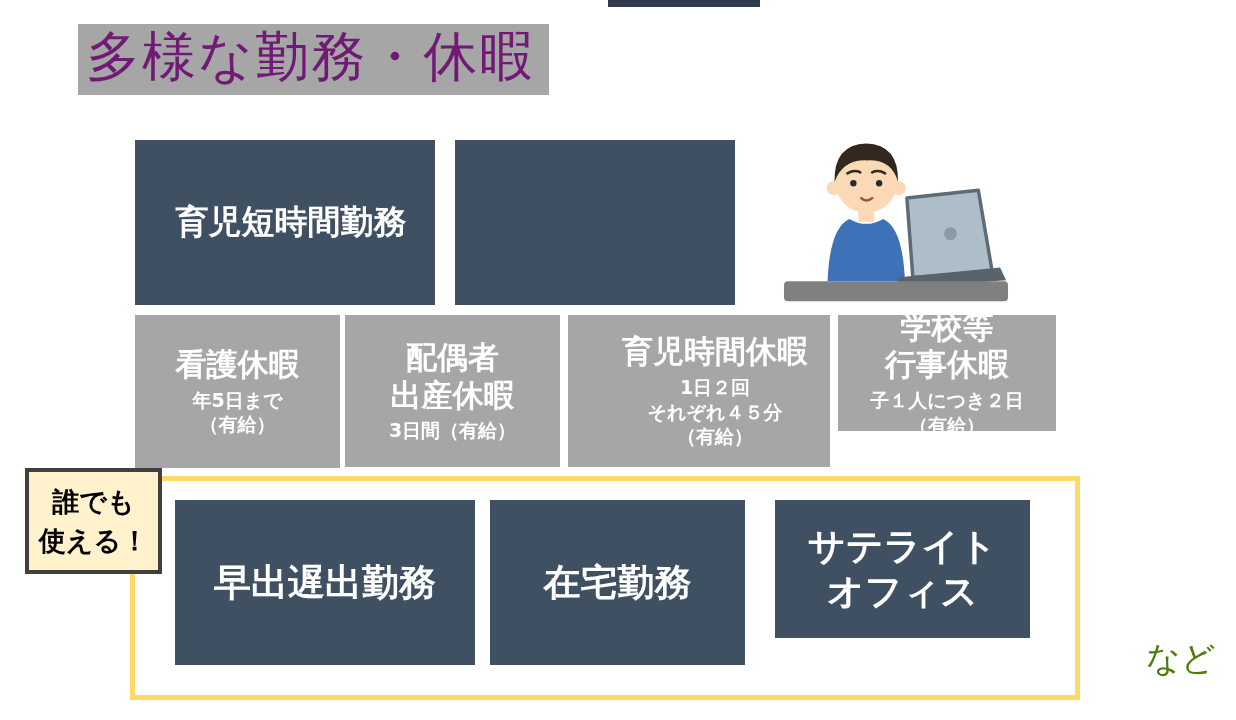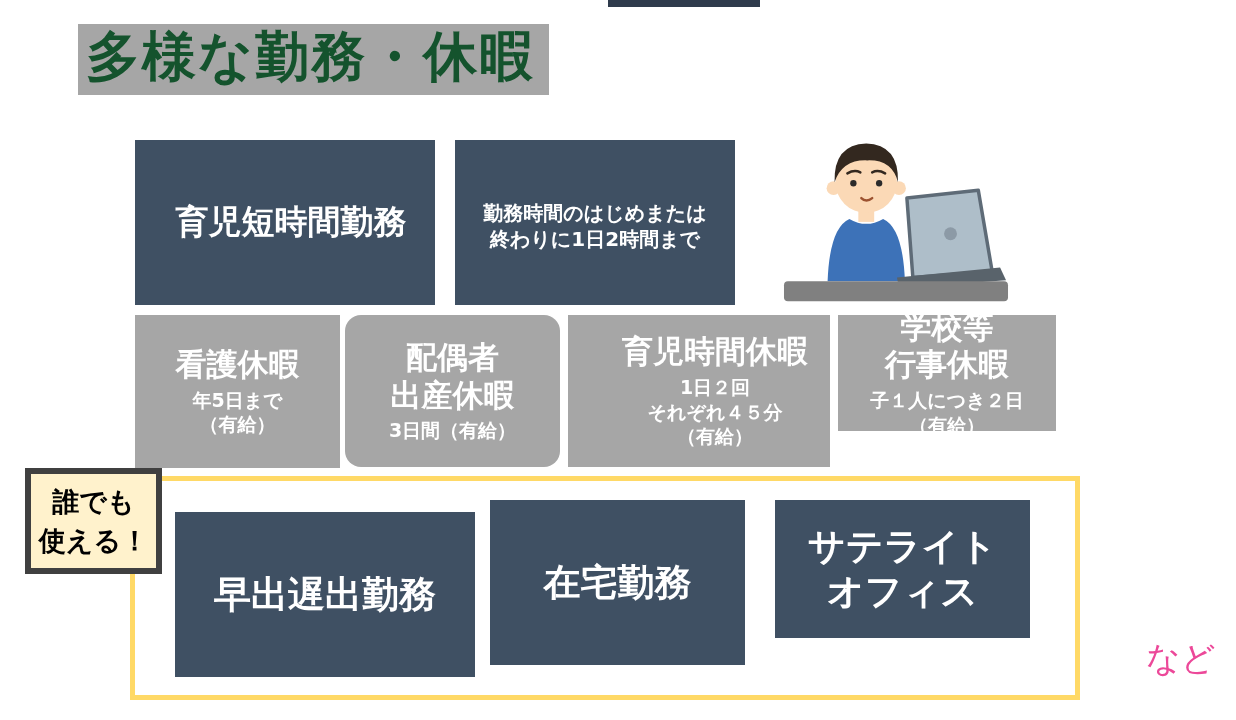--- a/index.html
+++ b/index.html
@@ -18,23 +18,23 @@
     position: absolute;
     left: 608px; top: 0; width: 152px; height: 7px;
     background: #2f3b4c;
   }
 
   .page-title {
     position: absolute;
     left: 78px; top: 24px;
     display: inline-block;
     background: #a6a6a6;
-    color: #14532d;
+    color: #701a75;
     font-size: 54px;
-    font-weight: bold;
+    font-weight: normal;
     line-height: 1.2;
     padding: 1px 14px 5px 8px;
     letter-spacing: 2px;
     white-space: nowrap;
   }
 
   .box {
     position: absolute;
     display: flex;
     flex-direction: column;
@@ -50,61 +50,61 @@
   .box-desc  { font-weight: bold; white-space: pre-line; line-height: 1.3; margin-top: 7px; }
 
   
   .r1b1 { left: 135px; top: 140px; width: 300px; height: 165px; padding-left: 12px; }
   .r1b2 { left: 455px; top: 140px; width: 280px; height: 165px; }
   .r1b1 .box-title, .r1b2 .box-title { font-size: 33px; }
   .r1b1 .box-desc,  .r1b2 .box-desc  { font-size: 20px; }
 
   
   .r2b1 { left: 135px; top: 315px; width: 205px; height: 153px; }
-  .r2b2 { left: 345px; top: 315px; width: 215px; height: 152px; border-radius: 16px; }
+  .r2b2 { left: 345px; top: 315px; width: 215px; height: 152px; }
   .r2b3 { left: 568px; top: 315px; width: 262px; height: 152px; padding-left: 32px; }
   .r2b4 { left: 838px; top: 315px; width: 218px; height: 116px; }
   .row2 .box-title { font-size: 31px; }
   .row2 .box-desc  { font-size: 19px; margin-top: 4px; }
 
   
   .yellow-frame {
     position: absolute;
     left: 130px; top: 476px; width: 950px; height: 224px;
     border: 5px solid #ffd966;
     background: #ffffff;
   }
   .anyone-badge {
     position: absolute;
     left: 25px; top: 468px; width: 137px; height: 106px;
     background: #fff2cc;
-    border: 6px solid #404040;
+    border: 4px solid #404040;
     color: #000000;
     font-size: 27px;
     font-weight: bold;
     line-height: 1.45;
     display: flex;
     align-items: center;
     justify-content: center;
     text-align: center;
     white-space: pre-line;
     z-index: 3;
   }
 
   
-  .r3b1 { left: 175px; top: 500px; width: 300px; height: 165px; z-index: 2; margin-top: 12px; }
+  .r3b1 { left: 175px; top: 500px; width: 300px; height: 165px; z-index: 2; }
   .r3b2 { left: 490px; top: 500px; width: 255px; height: 165px; z-index: 2; }
   .r3b3 { left: 775px; top: 500px; width: 255px; height: 138px; z-index: 2; }
   .row3 .box-title { font-size: 37px; }
 
   .etc-label {
     position: absolute;
     left: 1146px; top: 636px;
     font-size: 34px;
-    color: #ec4899;
+    color: #4d7c0f;
     font-weight: 500;
   }
 
   .illustration {
     position: absolute;
     left: 782px; top: 110px;
     width: 228px; height: 195px;
   }
 </style>
 </head>
@@ -113,22 +113,20 @@
 <div class="slide">
 
   <div class="top-fragment"></div>
 
   <h1 class="page-title">多様な勤務・休暇</h1>
 
   <div class="box dark r1b1">
     <div class="box-title">育児短時間勤務</div>
   </div>
   <div class="box dark r1b2">
-    <div class="box-desc">勤務時間のはじめまたは
-終わりに1日2時間まで</div>
   </div>
 
   <svg class="illustration" viewBox="0 0 230 195" xmlns="http://www.w3.org/2000/svg" aria-hidden="true">
 
     <circle cx="52" cy="78" r="7" fill="#fbd9b6"></circle>
     <circle cx="118" cy="78" r="7" fill="#fbd9b6"></circle>
 
     <path d="M 46 172 Q 48 118 68 109 Q 85 119 102 109 Q 122 118 124 172 Z" fill="#3d72b8"></path>
 
     <rect x="77" y="96" width="16" height="16" fill="#fbd9b6"></rect>

